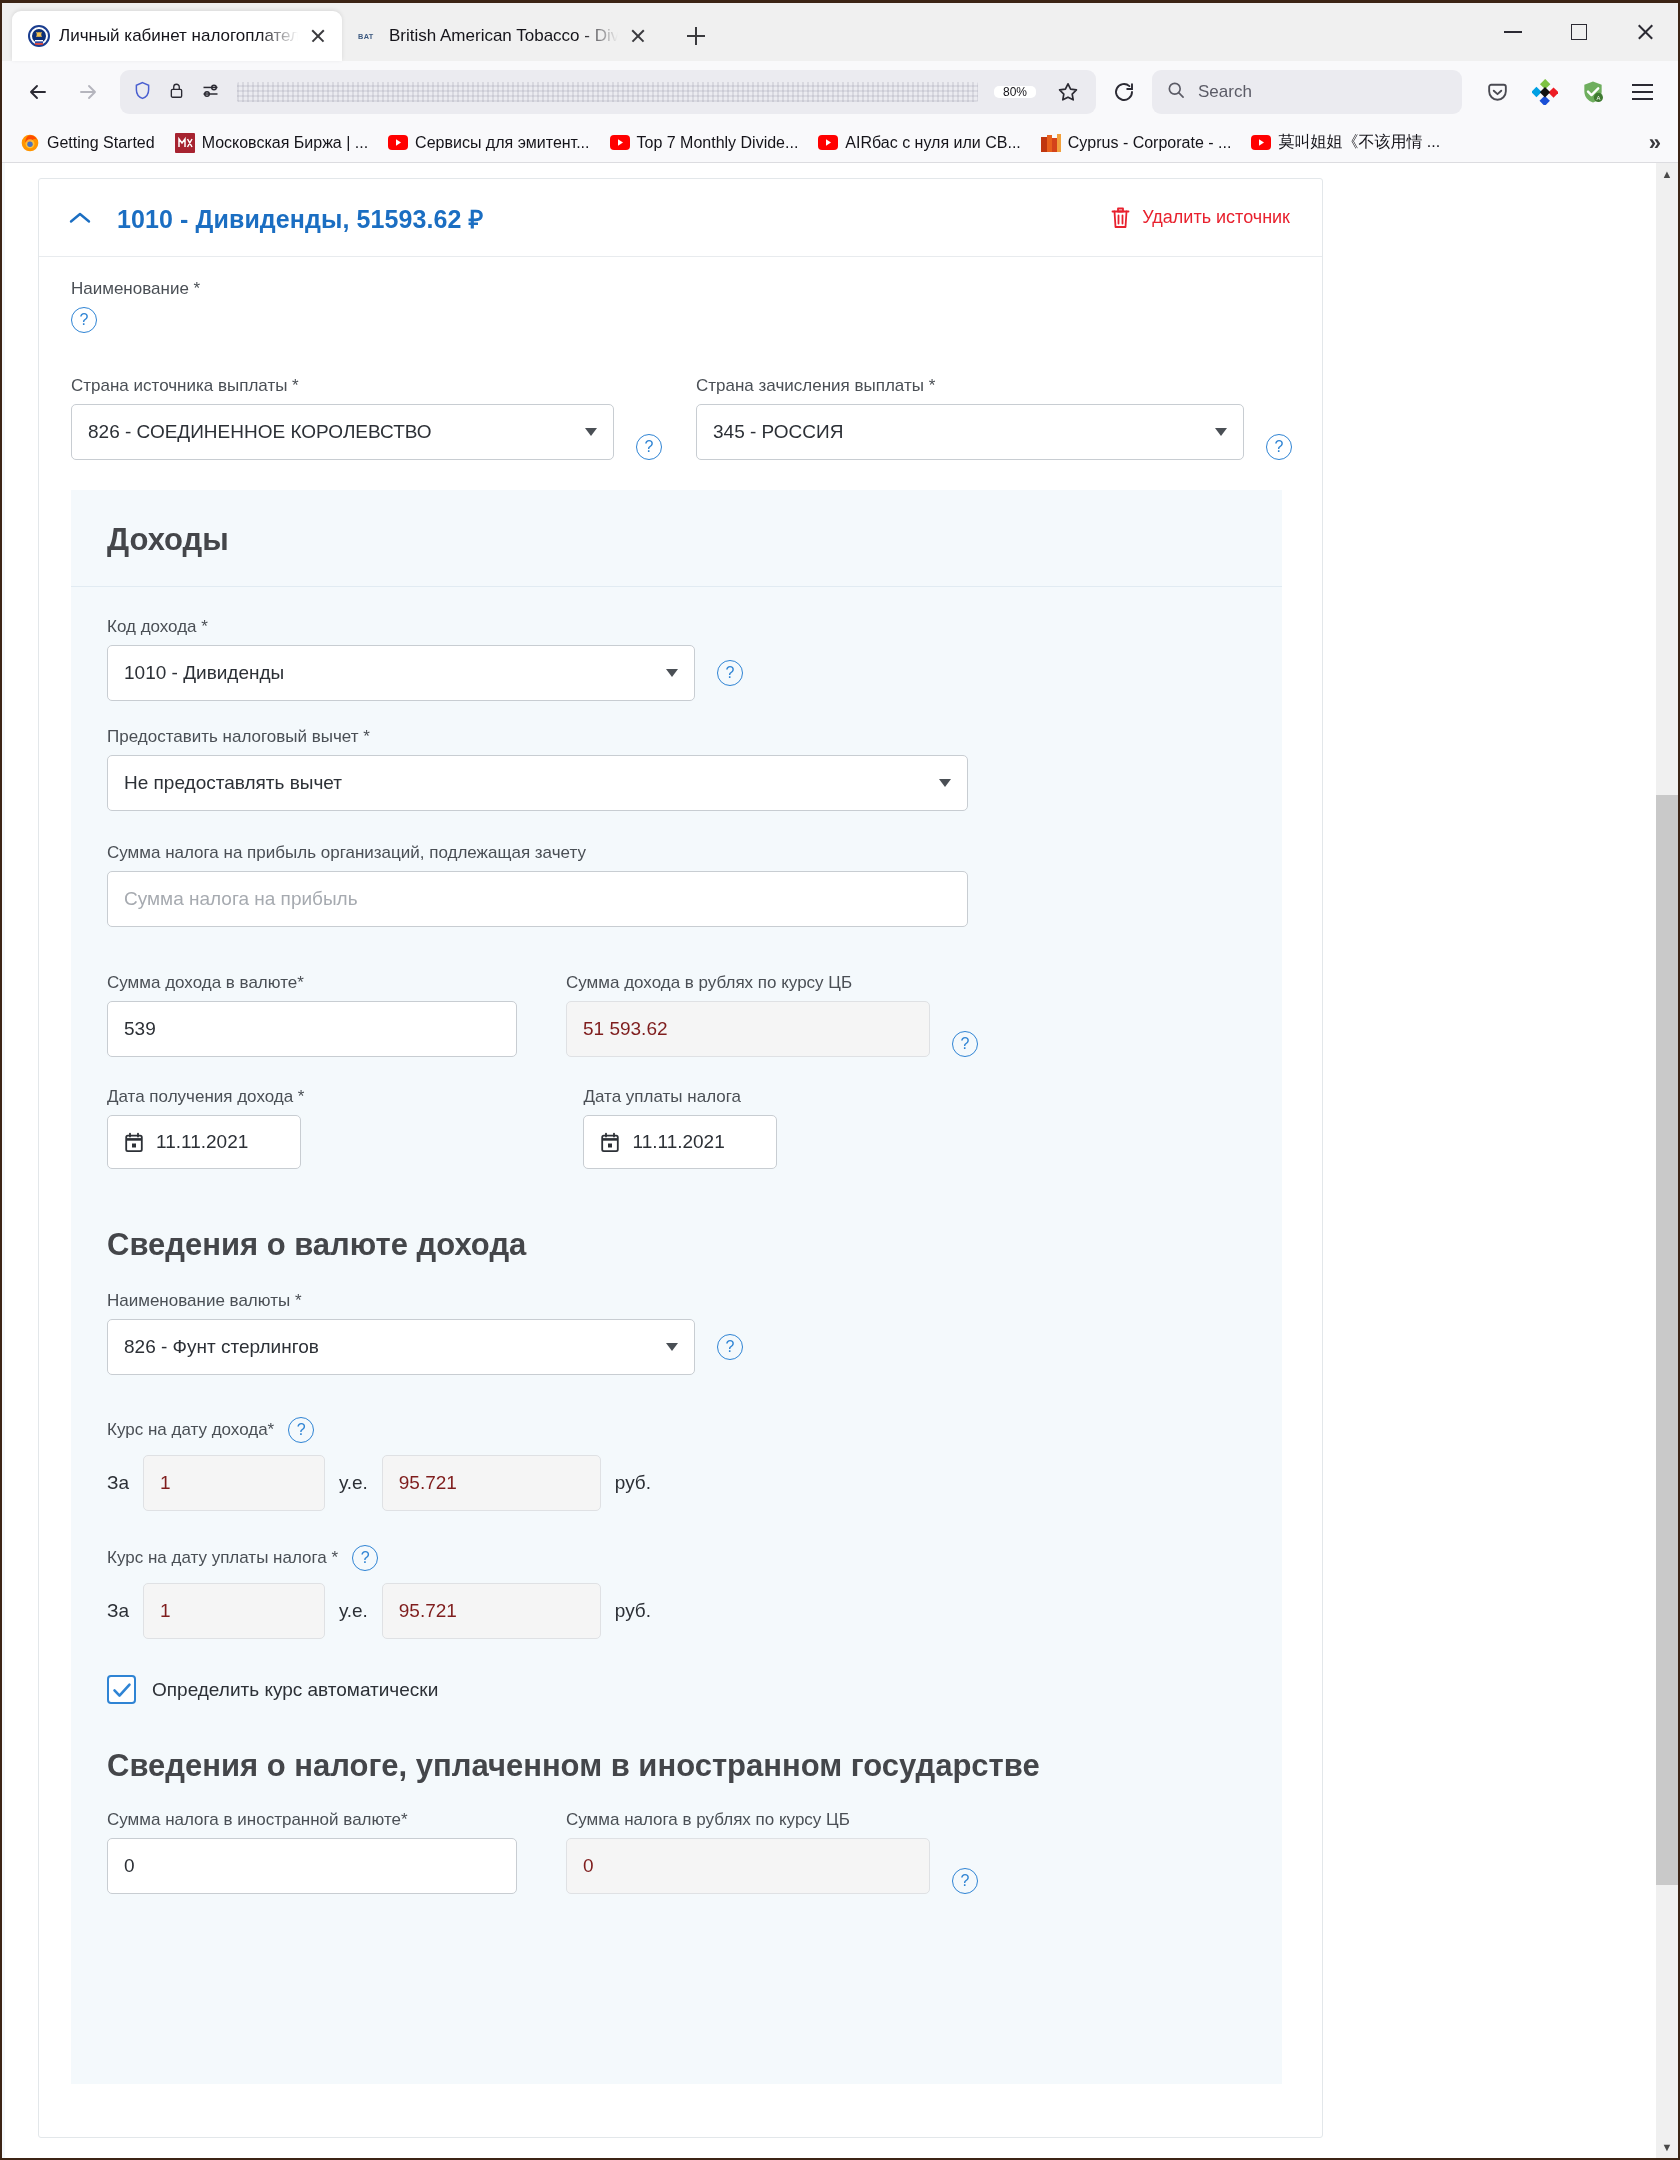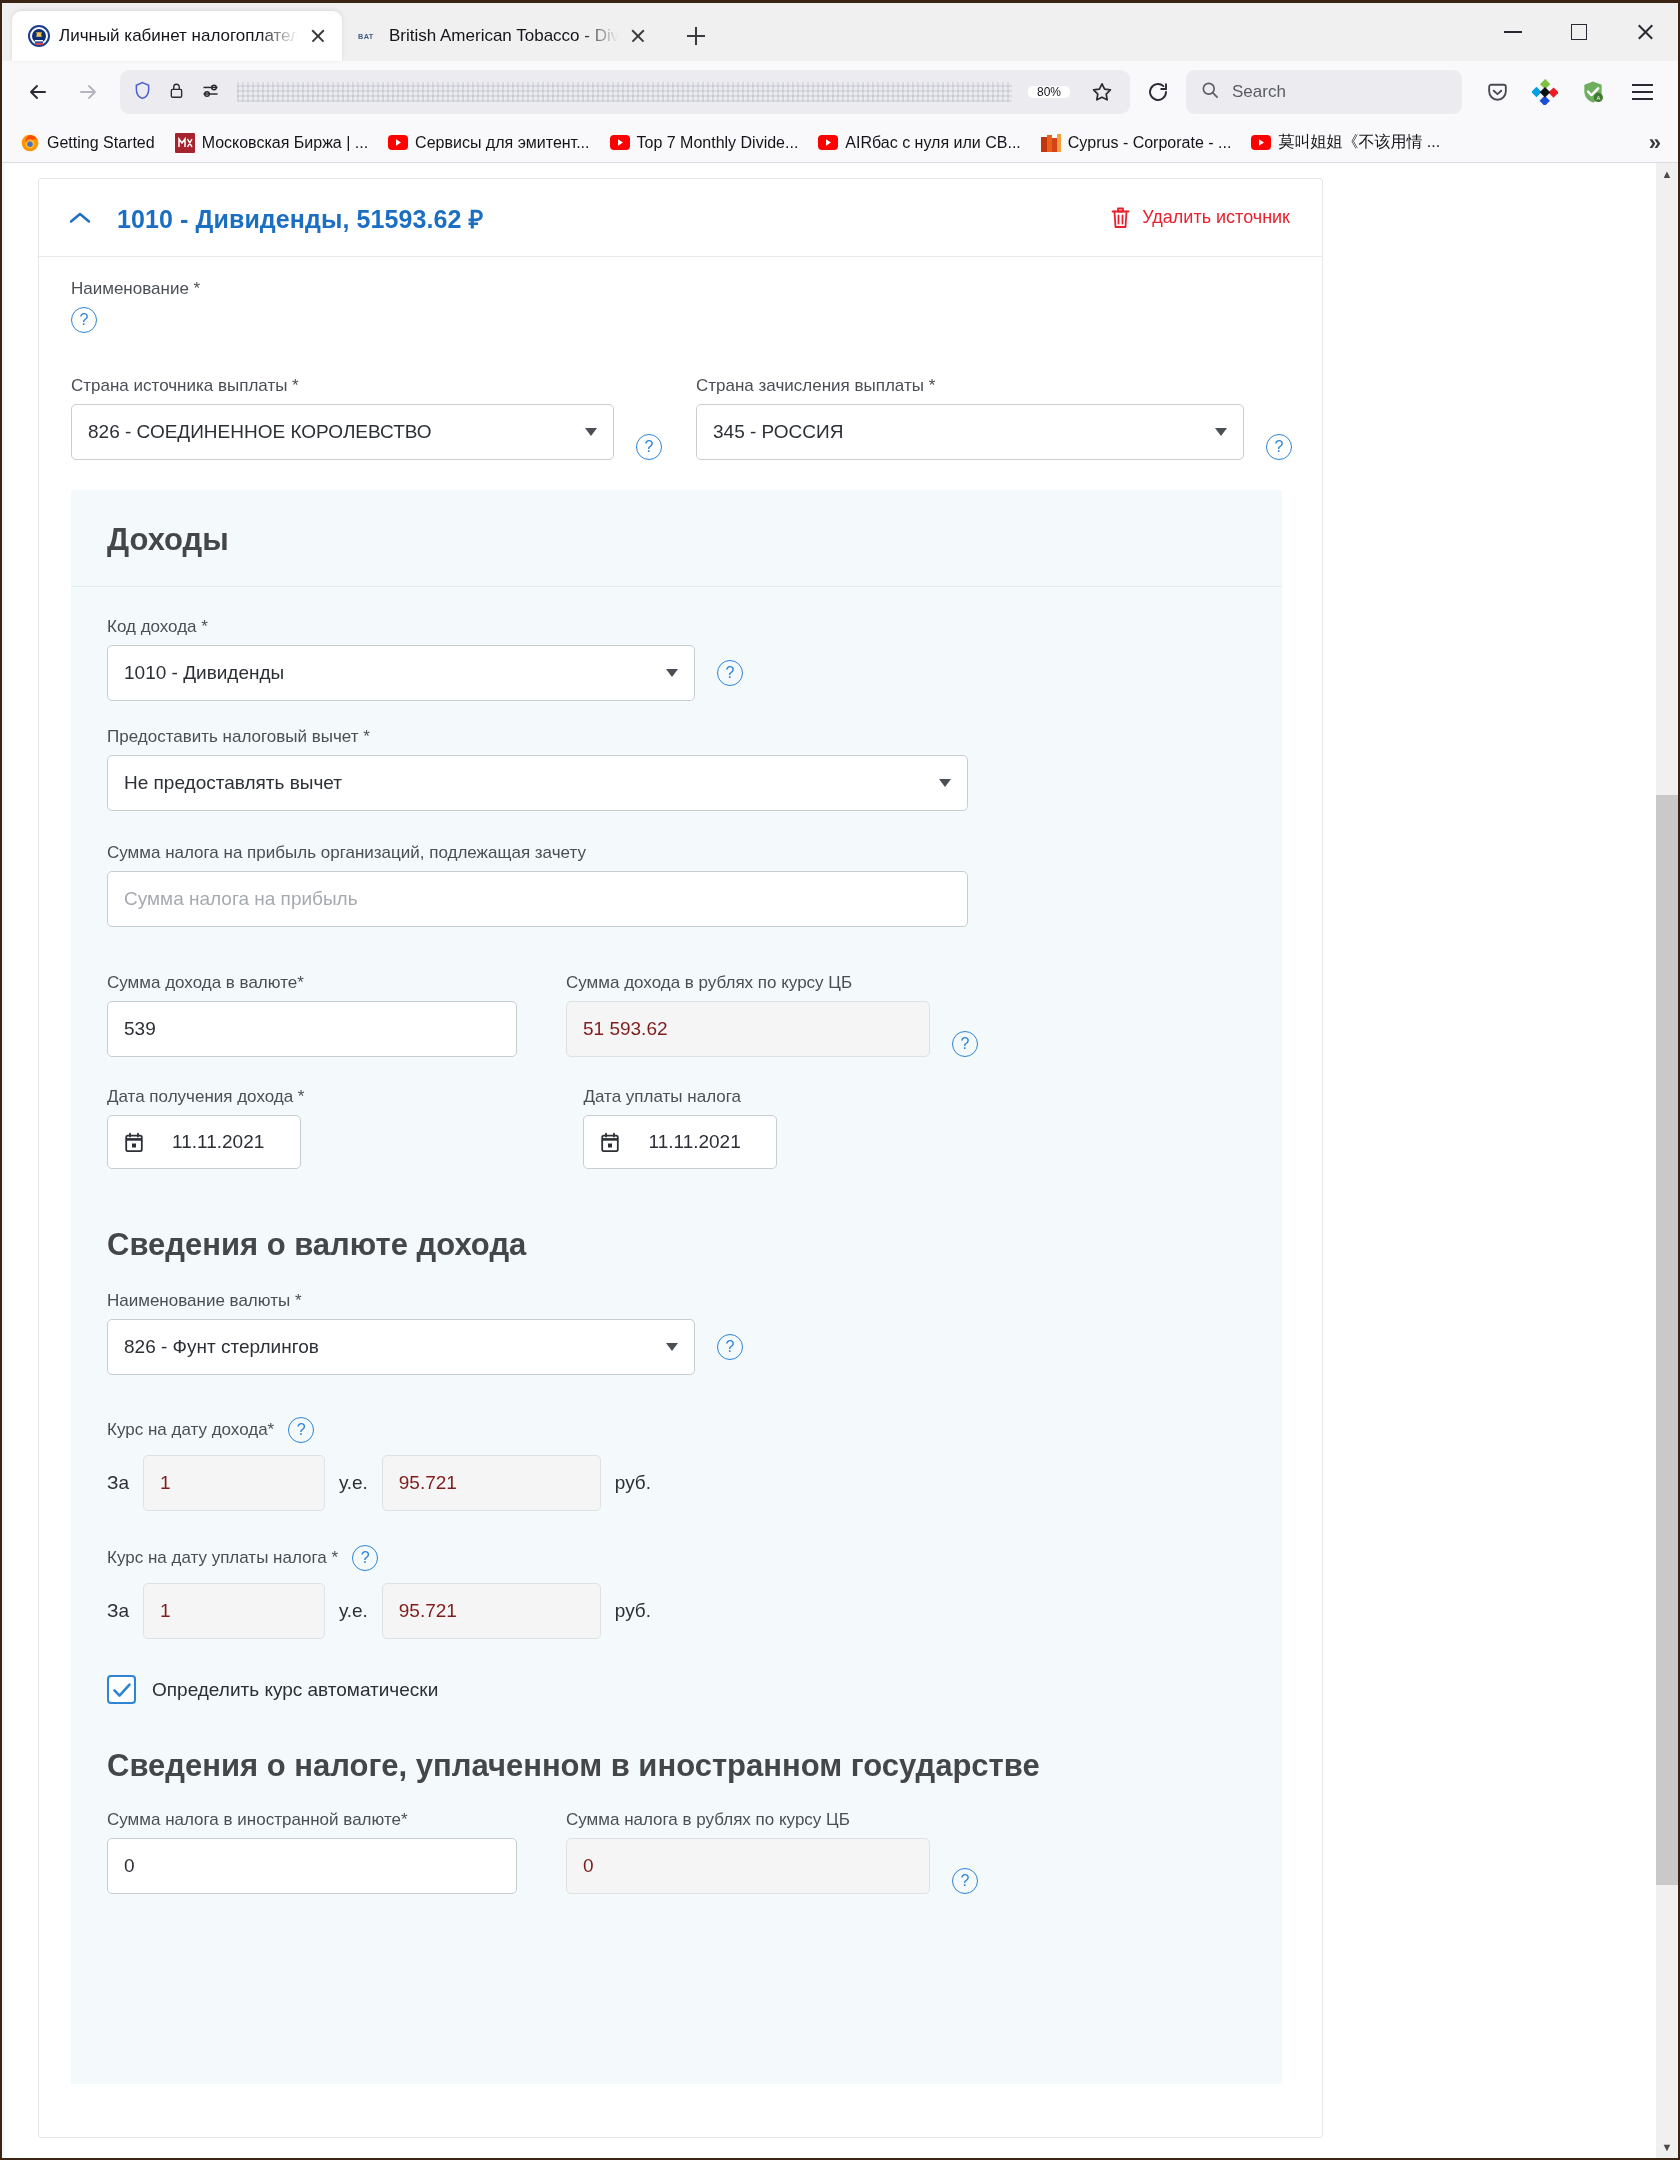--- a/index.html
+++ b/index.html
@@ -56,21 +56,21 @@
             display: flex; align-items: center; padding: 0 6px 0 12px; gap: 10px;
             margin-left: 4px; }
   .urlbar-icons { display: flex; align-items: center; gap: 14px; color: #3a3a3e; }
   .url-redacted { flex: 1; height: 20px; margin: 0 6px;
      background:
        repeating-linear-gradient(90deg, rgba(120,120,140,.16) 0 2px, transparent 2px 5px),
        repeating-linear-gradient(0deg, rgba(120,120,140,.14) 0 2px, transparent 2px 5px);
      border-radius: 2px; }
   .zoom-badge { font-size: 12px; color: #15141a; background: #fff; border-radius: 5px;
                 padding: 0 9px; line-height: 1; }
-  .searchbar { width: 276px; height: 44px; background: #ebebf0; border-radius: 9px;
+  .searchbar { width: 310px; height: 44px; background: #ebebf0; border-radius: 9px;
                display: flex; align-items: center; gap: 12px; padding: 0 14px;
                font-size: 17px; color: #5b5b66; }
   .ext-icons { display: flex; align-items: center; gap: 6px; margin-left: 8px; }
   .ext { width: 42px; height: 42px; display: flex; align-items: center; justify-content: center; }
   .hamburger { width: 44px; height: 44px; display: flex; flex-direction: column;
                justify-content: center; align-items: center; gap: 5px; }
   .hamburger i { display: block; width: 21px; height: 2px; background: #2b2a33; }
 
   .bookmarks { height: 40px; background: #f9f9fb; display: flex; align-items: center;
                gap: 4px; padding: 0 10px; border-bottom: 1px solid #dcdce0;
@@ -119,21 +119,21 @@
            border-right: 6px solid transparent; border-top: 8px solid #4a4f55; }
 
   .panel { background: #f4f9fc; margin: 30px 0 0 0; }
   .panel-head { padding: 32px 36px 28px 36px; border-bottom: 1px solid #e1ebf2; }
   .panel-title { font-size: 31px; font-weight: 700; color: #44464a; }
   .panel-body { padding: 30px 36px 40px 36px; }
 
   .sec-title { font-size: 31px; font-weight: 700; color: #44464a; }
 
   .date-inp { height: 54px; border: 1px solid #c8cdd2; border-radius: 5px; background: #fff;
-              display: flex; align-items: center; gap: 28px; padding: 0 16px;
+              display: flex; align-items: center; gap: 12px; padding: 0 16px;
               font-size: 19px; color: #2c3036; }
   .cal { width: 20px; height: 21px; position: relative; flex: 0 0 20px; }
 
   .rate-row { display: flex; align-items: center; gap: 14px; }
   .rate-lbl { font-size: 19px; color: #2c3036; }
 
   .cbx-row { display: flex; align-items: center; gap: 16px; }
   .cbx { width: 29px; height: 29px; border: 2px solid #2f84d4; border-radius: 4px;
          background: #fff; display: flex; align-items: center; justify-content: center; }
   .cbx-lbl { font-size: 19px; color: #2c3036; }

